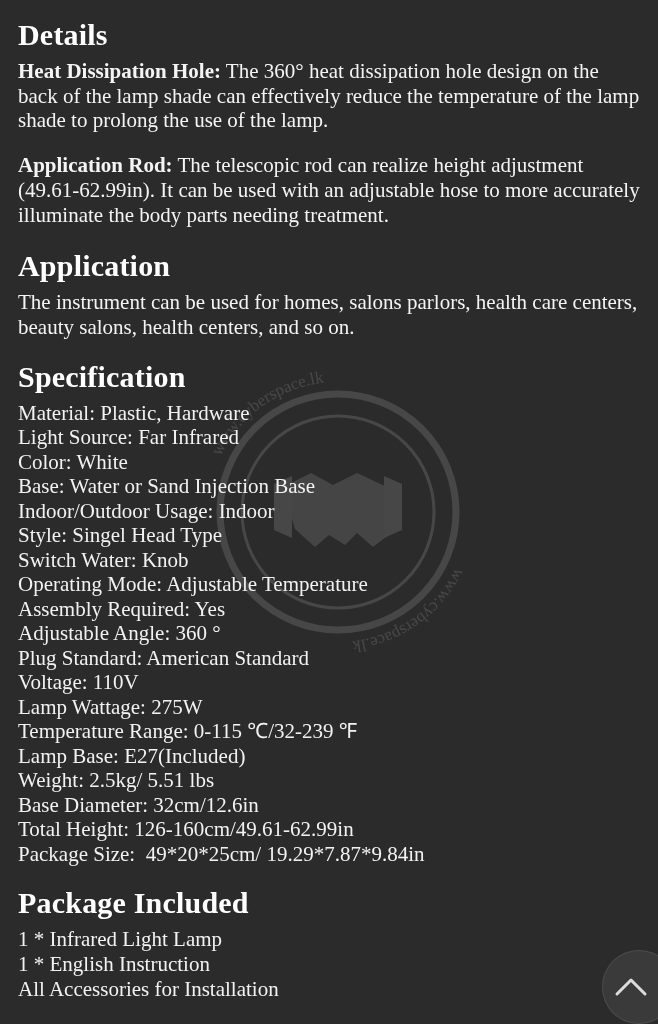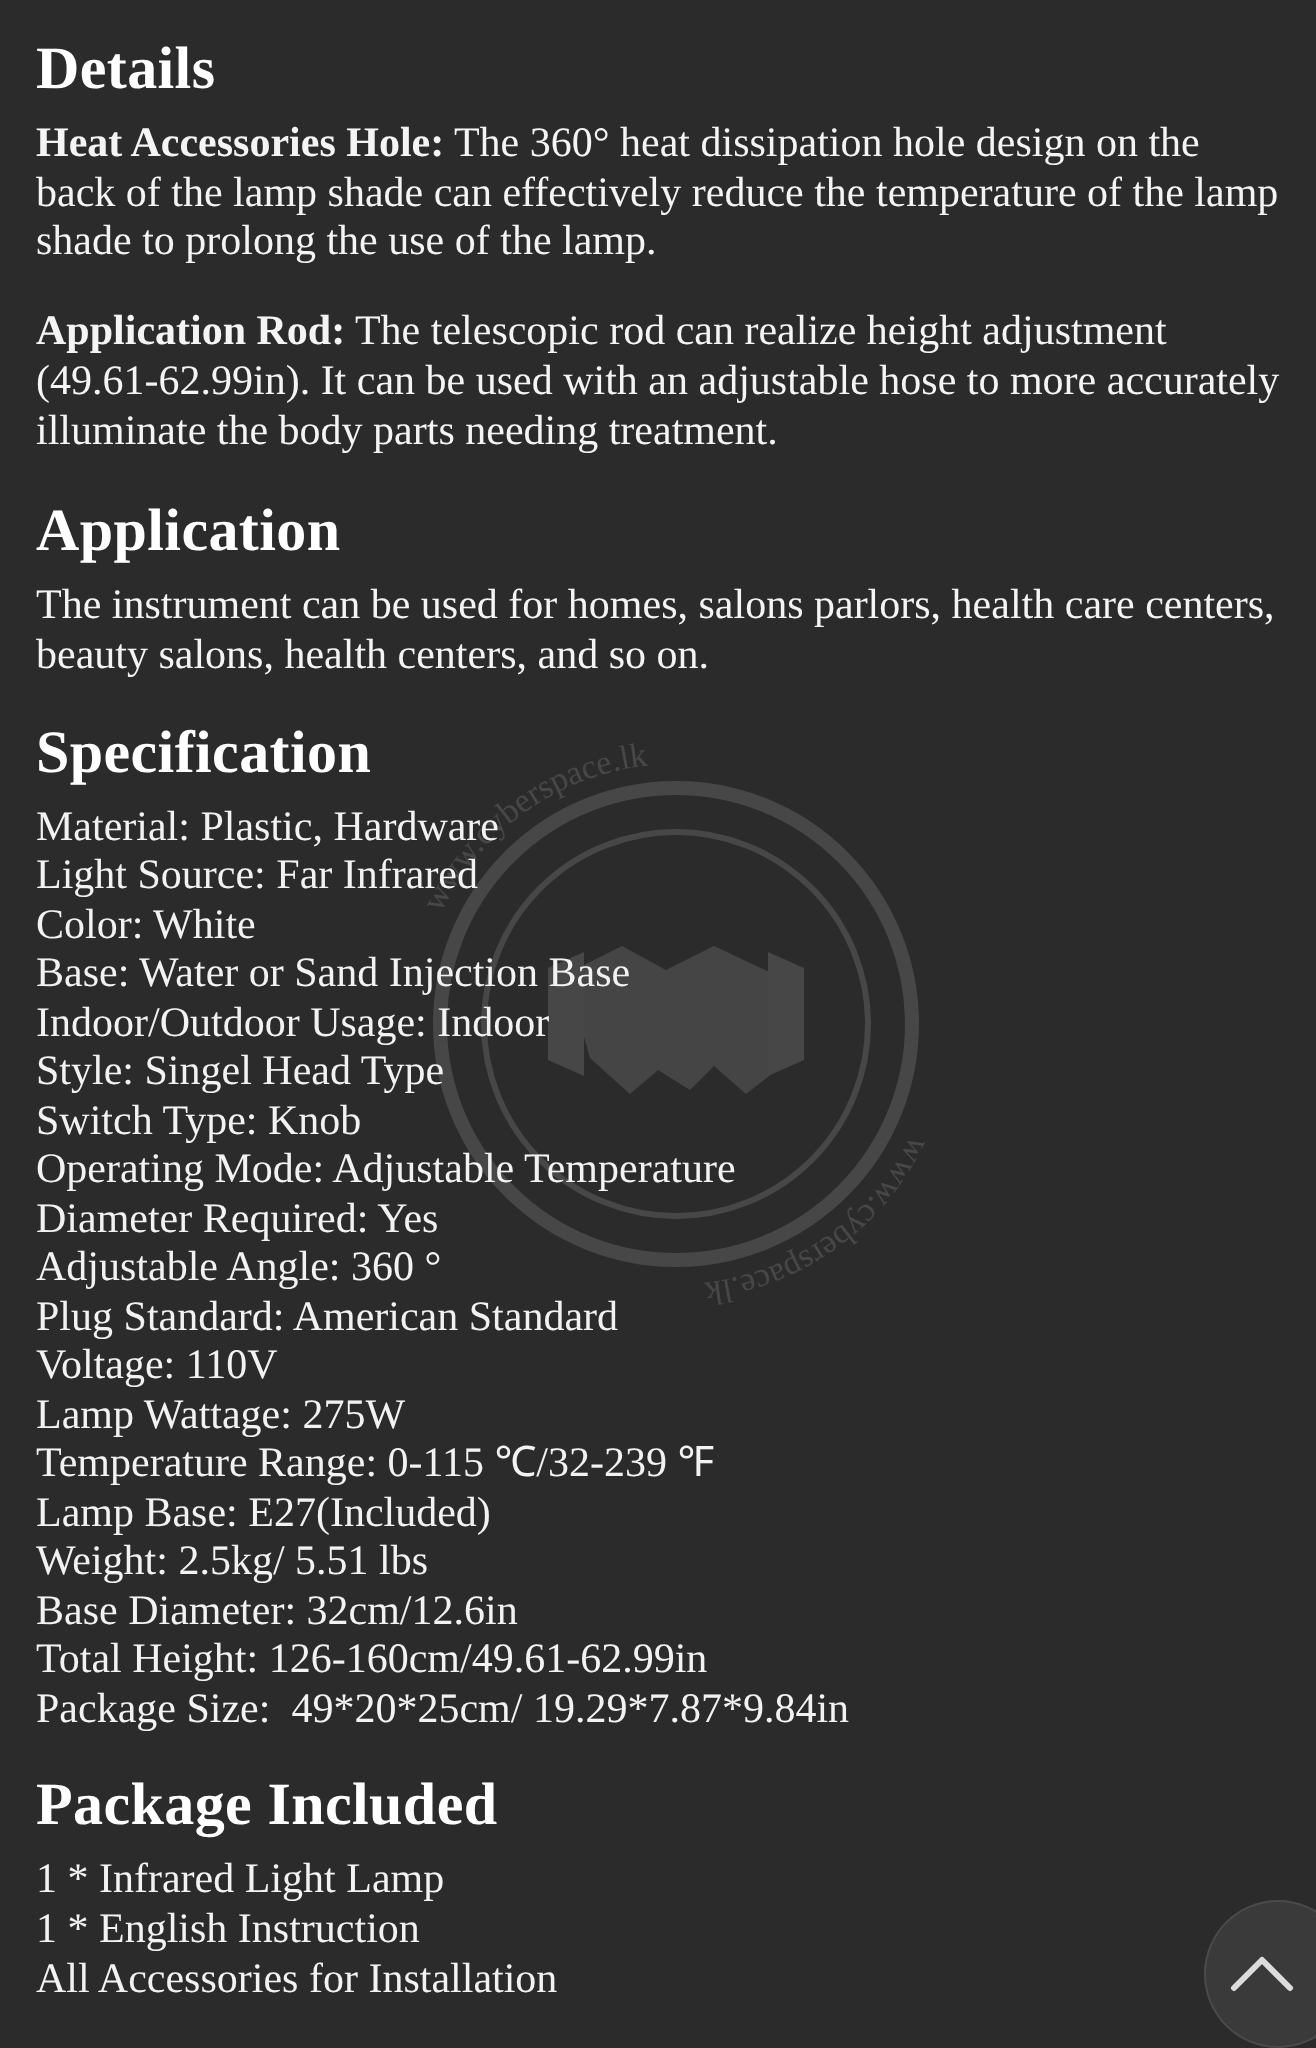--- a/index.html
+++ b/index.html
@@ -140,40 +140,40 @@
       <text font-family="Liberation Serif, serif" font-size="17" fill="#ffffff">
         <textPath href="#circBot" startOffset="14%">www.cyberspace.lk</textPath>
       </text>
     </svg>
   </div>
 
   <div class="content">
 
     <h2 class="section-title">Details</h2>
 
-    <p class="para"><span class="lead">Heat Accessories Hole:</span><span> The 360° heat dissipation hole design on the back of the lamp shade can effectively reduce the temperature of the lamp shade to prolong the use of the lamp.</span></p>
+    <p class="para"><span class="lead">Heat Dissipation Hole:</span><span> The 360° heat dissipation hole design on the back of the lamp shade can effectively reduce the temperature of the lamp shade to prolong the use of the lamp.</span></p>
 
     <p class="para"><span class="lead">Application Rod:</span><span> The telescopic rod can realize height adjustment (49.61-62.99in). It can be used with an adjustable hose to more accurately illuminate the body parts needing treatment.</span></p>
 
     <h2 class="section-title tight">Application</h2>
     <p class="para">The instrument can be used for homes, salons parlors, health care centers, beauty salons, health centers, and so on.</p>
 
     <div class="gap-md"></div>
 
     <h2 class="section-title">Specification</h2>
     <ul class="spec-list">
       <li>Material: Plastic, Hardware</li>
       <li>Light Source: Far Infrared</li>
       <li>Color: White</li>
       <li>Base: Water or Sand Injection Base</li>
       <li>Indoor/Outdoor Usage: Indoor</li>
       <li>Style: Singel Head Type</li>
-      <li>Switch Type: Knob</li>
+      <li>Switch Water: Knob</li>
       <li>Operating Mode: Adjustable Temperature</li>
-      <li>Diameter Required: Yes</li>
+      <li>Assembly Required: Yes</li>
       <li>Adjustable Angle: 360 °</li>
       <li>Plug Standard: American Standard</li>
       <li>Voltage: 110V</li>
       <li>Lamp Wattage: 275W</li>
       <li>Temperature Range: 0-115 ℃/32-239 ℉</li>
       <li>Lamp Base: E27(Included)</li>
       <li>Weight: 2.5kg/ 5.51 lbs</li>
       <li>Base Diameter: 32cm/12.6in</li>
       <li>Total Height: 126-160cm/49.61-62.99in</li>
       <li>Package Size:  49*20*25cm/ 19.29*7.87*9.84in</li>

